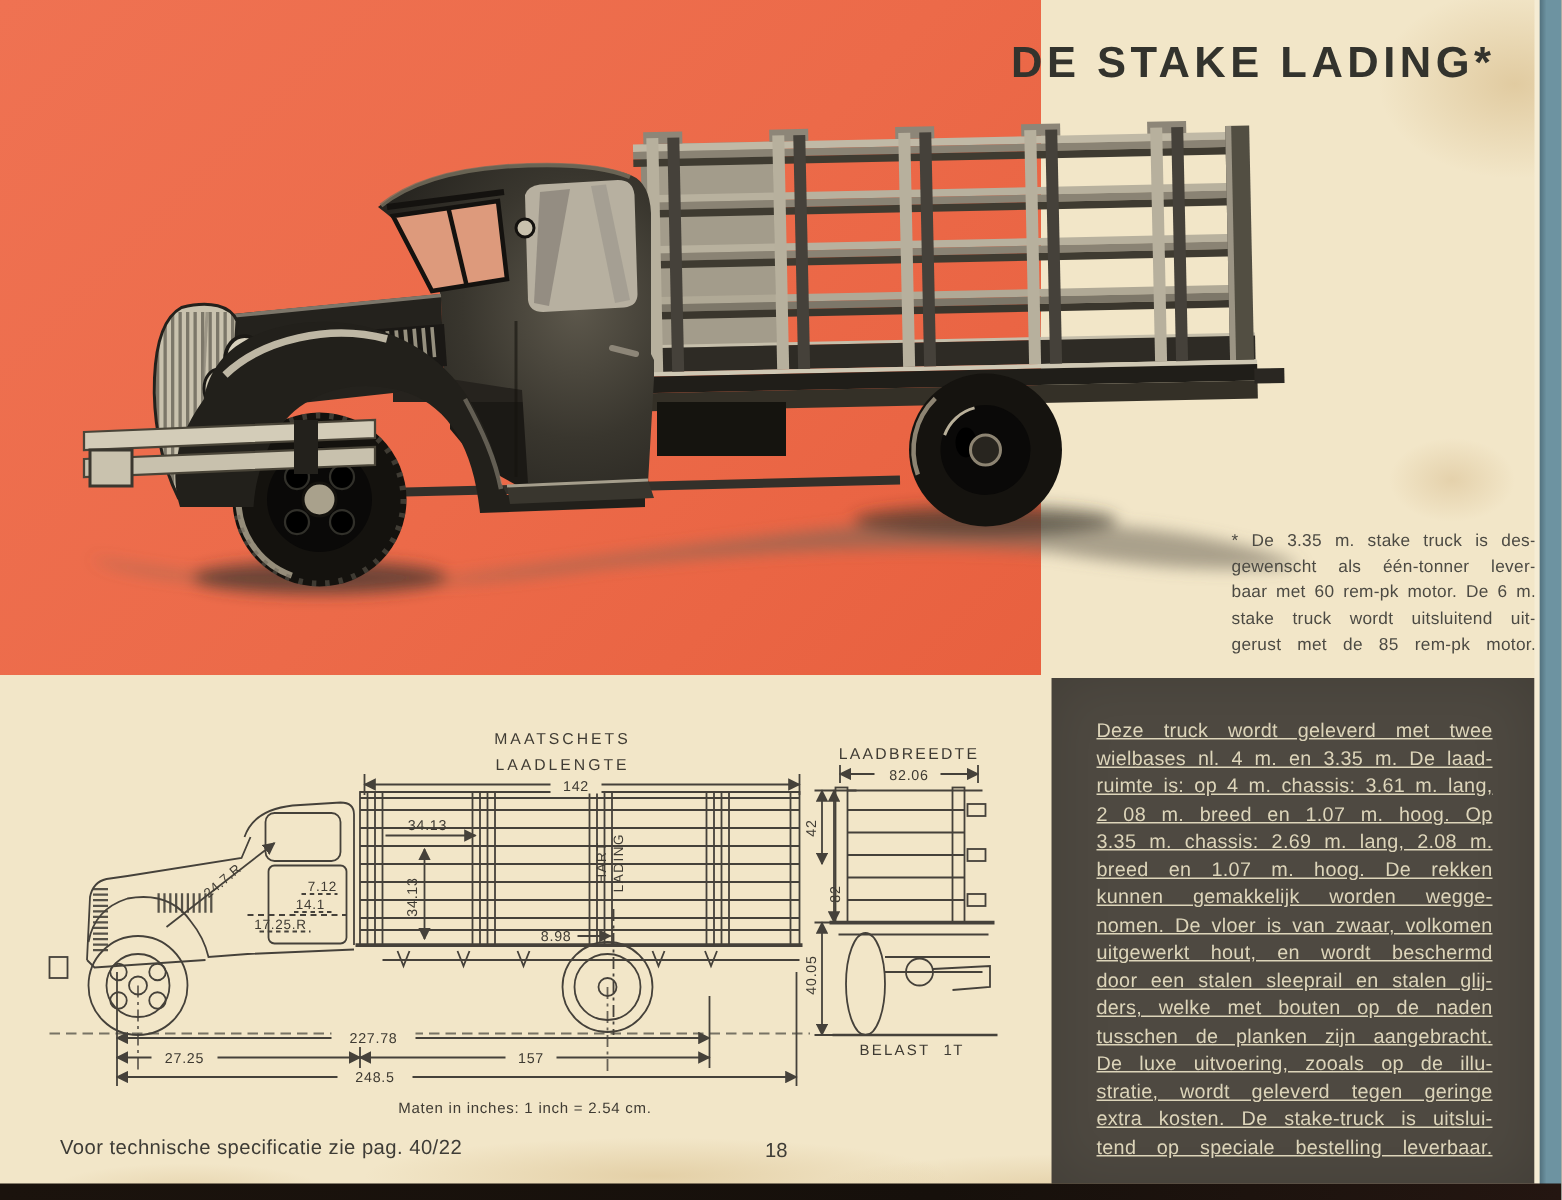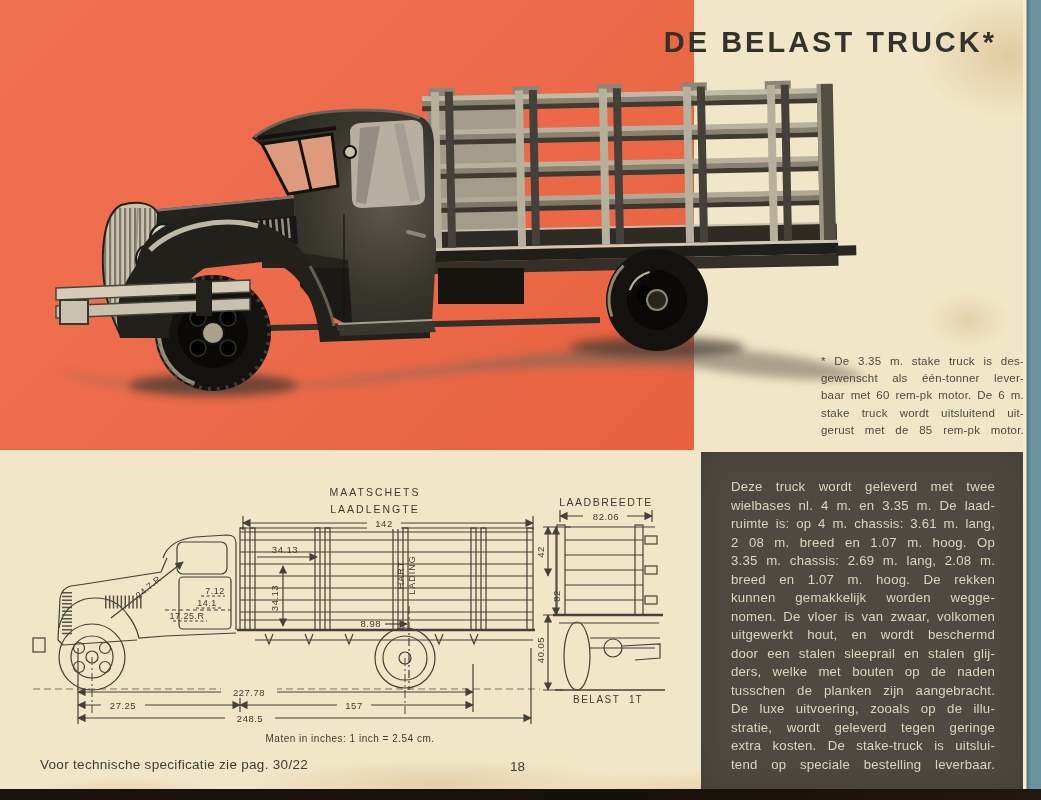--- a/index.html
+++ b/index.html
@@ -19,21 +19,21 @@
   .title{position:absolute;top:26px;right:44px;font-size:29px;font-weight:600;
     letter-spacing:3px;color:#33332d;white-space:nowrap;}
   .truck-art{position:absolute;left:0;top:0;width:1041px;height:430px;}
   .footnote{position:absolute;left:821px;top:353px;width:203px;
     font-size:11.5px;line-height:17.2px;color:#4c4a43;letter-spacing:.2px;
     white-space:pre-line;text-align:justify;text-align-last:justify;}
   .info-box{position:absolute;left:701px;top:452px;width:322px;height:337px;
     background:#4e4941;box-shadow:inset 0 0 40px rgba(0,0,0,.15);}
   .info-box .txt{margin:26px 28px 0 30px;font-size:13.2px;line-height:18.5px;
     color:#ddd5ba;letter-spacing:.2px;white-space:pre-line;
-    text-align:justify;text-align-last:justify;}
+    text-align:justify;text-align-last:justify;text-decoration:underline;}
   .diagram{position:absolute;left:15px;top:478px;width:650px;height:275px;}
   .footer-note{position:absolute;left:40px;top:757px;font-size:13.5px;
     color:#3e3c36;letter-spacing:.3px;}
   .page-number{position:absolute;left:510px;top:759px;font-size:13.5px;color:#3e3c36;text-align:center;}
   .edge-right{position:absolute;left:1023px;top:0;width:18px;height:800px;
     background:linear-gradient(90deg,#f5ecd4 0,#f5ecd4 3px,#557582 4px,#6d93a1 8px,#6d93a1 100%);}
   .edge-bottom{position:absolute;left:0;top:789px;width:1041px;height:11px;
     background:linear-gradient(90deg,#1b130d 0,#16100b 60%,#241611 100%);}
   svg text{font-family:"Liberation Sans",sans-serif;}
 </style>
@@ -200,21 +200,21 @@
     </g>
 
     <g>
       <polygon points="56,288 250,280 250,292 56,300" fill="#d3ccb8" stroke="#494438" stroke-width="1.5"></polygon>
       <polygon points="56,306 250,298 250,310 56,318" fill="#c8c1ad" stroke="#494438" stroke-width="1.5"></polygon>
       <rect x="196" y="280" width="16" height="36" fill="#23211c"></rect>
       <rect x="60" y="300" width="28" height="24" fill="#c9c2ae" stroke="#3a372f" stroke-width="2"></rect>
     </g>
   </svg>
 
-  <div class="title">DE BELAST TRUCK*</div>
+  <div class="title">DE STAKE LADING*</div>
 
   <div class="footnote">* De 3.35 m. stake truck is des-
 gewenscht als één-tonner lever-
 baar met 60 rem-pk motor. De 6 m.
 stake truck wordt uitsluitend uit-
 gerust met de 85 rem-pk motor.</div>
 
   <svg class="diagram" viewBox="0 0 650 275" xmlns="http://www.w3.org/2000/svg">
     <defs>
       <marker id="ar" viewBox="0 0 10 10" refX="9" refY="5" markerWidth="7" markerHeight="7" orient="auto-start-reverse">
@@ -362,18 +362,18 @@
 uitgewerkt hout, en wordt beschermd
 door een stalen sleeprail en stalen glij-
 ders, welke met bouten op de naden
 tusschen de planken zijn aangebracht.
 De luxe uitvoering, zooals op de illu-
 stratie, wordt geleverd tegen geringe
 extra kosten. De stake-truck is uitslui-
 tend op speciale bestelling leverbaar.</div>
   </div>
 
-  <div class="footer-note">Voor technische specificatie zie pag. 30/22</div>
+  <div class="footer-note">Voor technische specificatie zie pag. 40/22</div>
   <div class="page-number">18</div>
 
   <div class="edge-right"></div>
   <div class="edge-bottom"></div>
 </div>
 
 </body></html>

